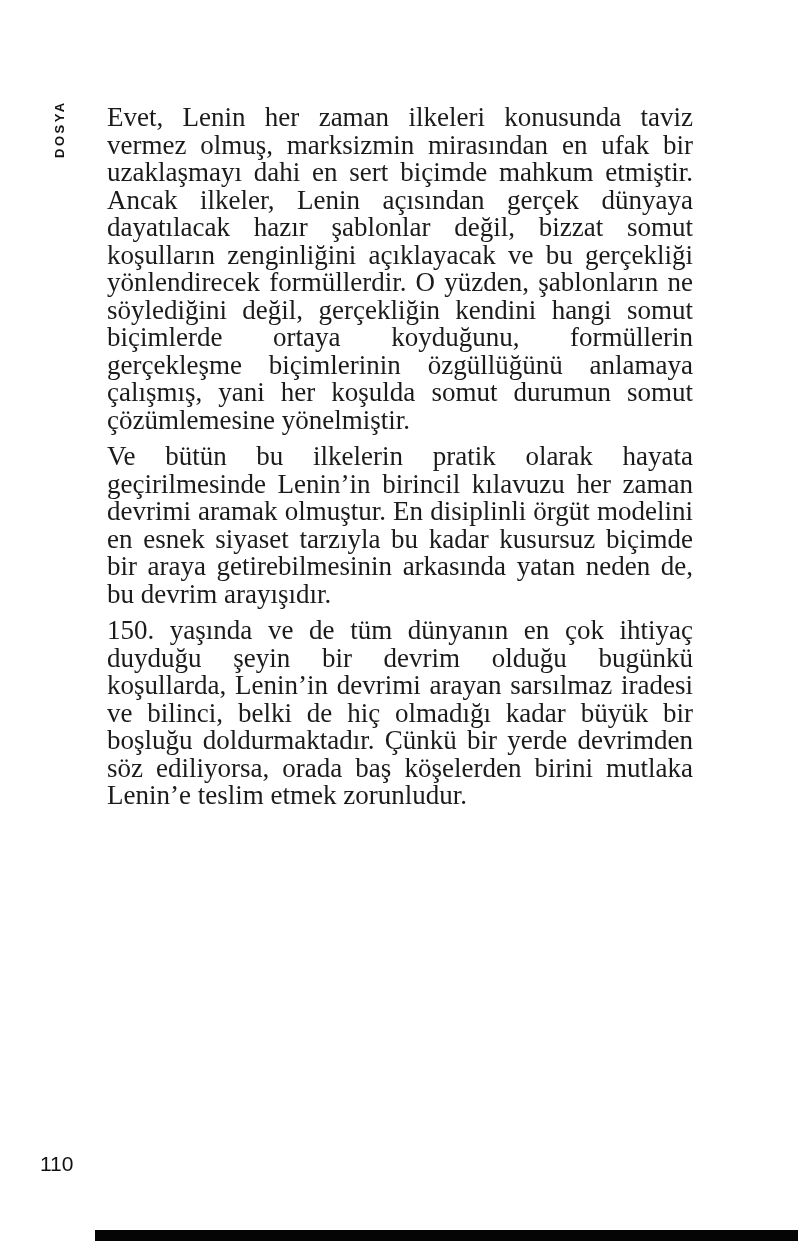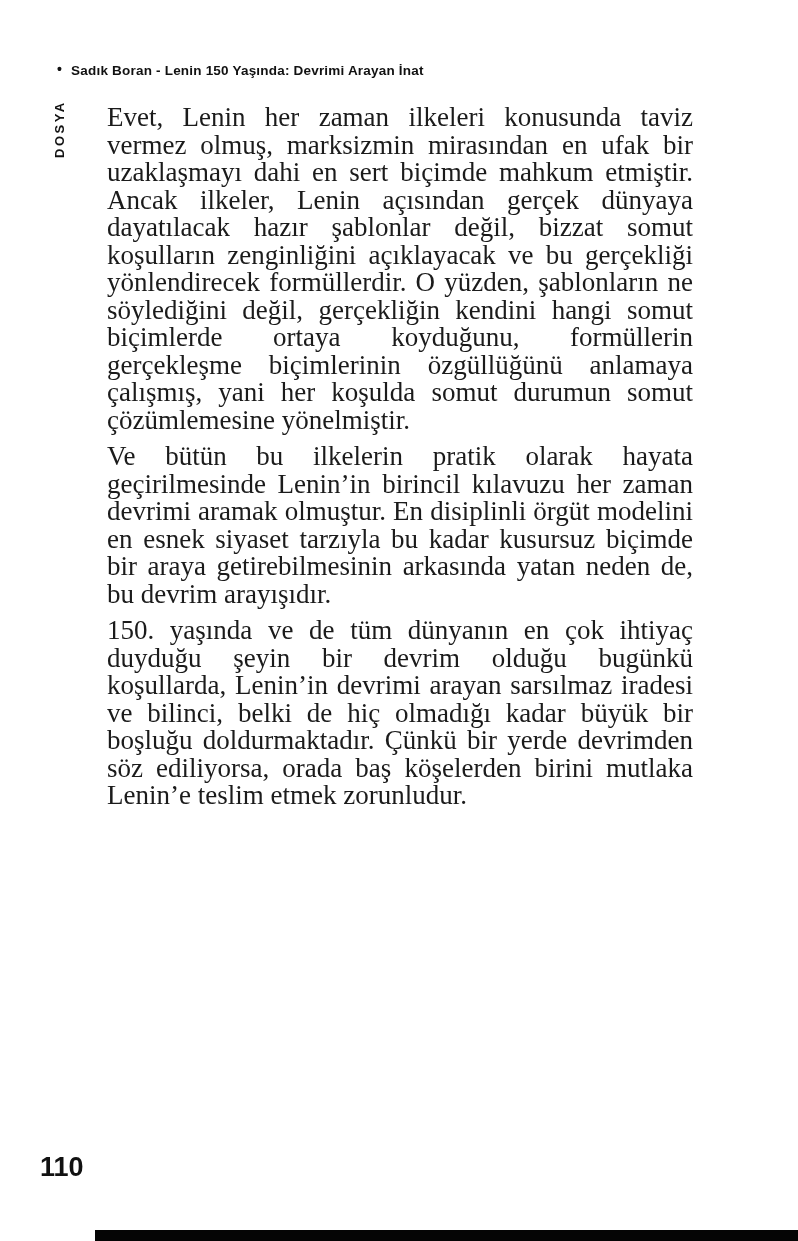--- a/index.html
+++ b/index.html
@@ -65,42 +65,39 @@
     margin-bottom: 9px;
     -webkit-hyphens: auto;
     hyphens: auto;
   }
 
   .page-number {
     position: absolute;
     left: 40px;
     top: 1152px;
     font-family: "Liberation Sans", sans-serif;
-    font-size: 27px;
-    font-weight: bold;
+    font-size: 21px;
+    font-weight: normal;
     color: #111111;
   }
 
   .footer-bar {
     position: absolute;
     left: 95px;
     right: 0;
     bottom: 0;
     height: 11px;
     background: #050505;
   }
 </style>
 </head>
 <body>
 
 <div class="page">
 
-  <header class="page-header">
-    <span class="bullet">•</span><span class="author">Sadık Boran - </span><span class="title">Lenin 150 Yaşında: Devrimi Arayan İnat</span>
-  </header>
 
   <div class="section-label">DOSYA</div>
 
   <main class="article-body">
     <p>Evet, Lenin her zaman ilkeleri konusunda taviz vermez olmuş, marksizmin mirasından en ufak bir uzaklaşmayı dahi en sert biçimde mahkum etmiştir. Ancak ilkeler, Lenin açısından gerçek dünyaya dayatılacak hazır şablonlar değil, bizzat somut koşulların zenginliğini açıklayacak ve bu gerçekliği yönlendirecek formüllerdir. O yüzden, şablonların ne söylediğini değil, gerçekliğin kendini hangi somut biçimlerde ortaya koyduğunu, formüllerin gerçekleşme biçimlerinin özgüllüğünü anlamaya çalışmış, yani her koşulda somut durumun somut çözümlemesine yönelmiştir.</p>
     <p>Ve bütün bu ilkelerin pratik olarak hayata geçirilmesinde Lenin’in birincil kılavuzu her zaman devrimi aramak olmuştur. En disiplinli örgüt modelini en esnek siyaset tarzıyla bu kadar kusursuz biçimde bir araya getirebilmesinin arkasında yatan neden de, bu devrim arayışıdır.</p>
     <p>150. yaşında ve de tüm dünyanın en çok ihtiyaç duyduğu şeyin bir devrim olduğu bugünkü koşullarda, Lenin’in devrimi arayan sarsılmaz iradesi ve bilinci, belki de hiç olmadığı kadar büyük bir boşluğu doldurmaktadır. Çünkü bir yerde devrimden söz ediliyorsa, orada baş köşelerden birini mutlaka Lenin’e teslim etmek zorunludur.</p>
   </main>
 
   <div class="page-number">110</div>

